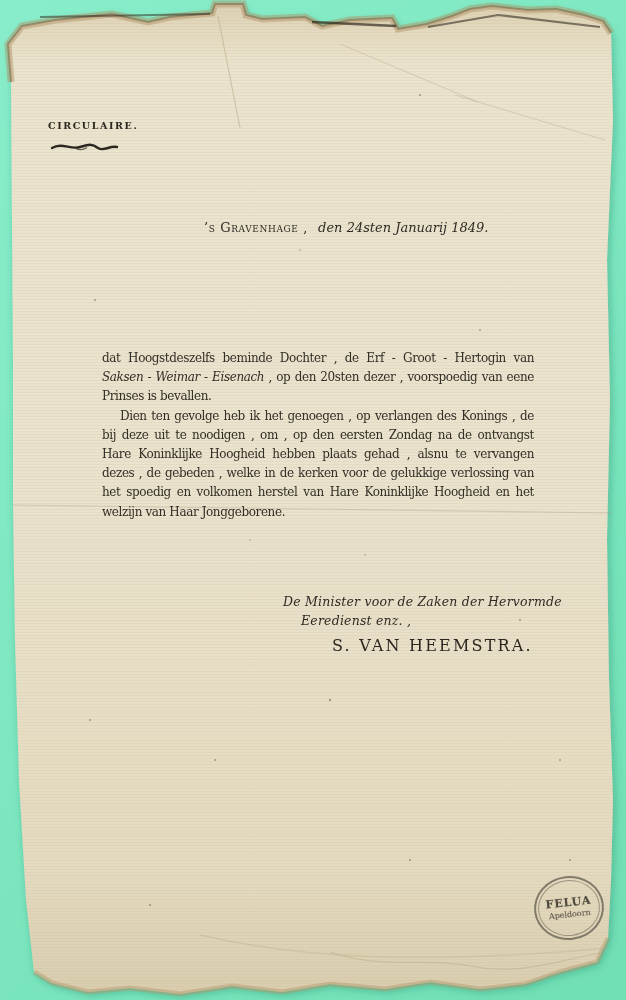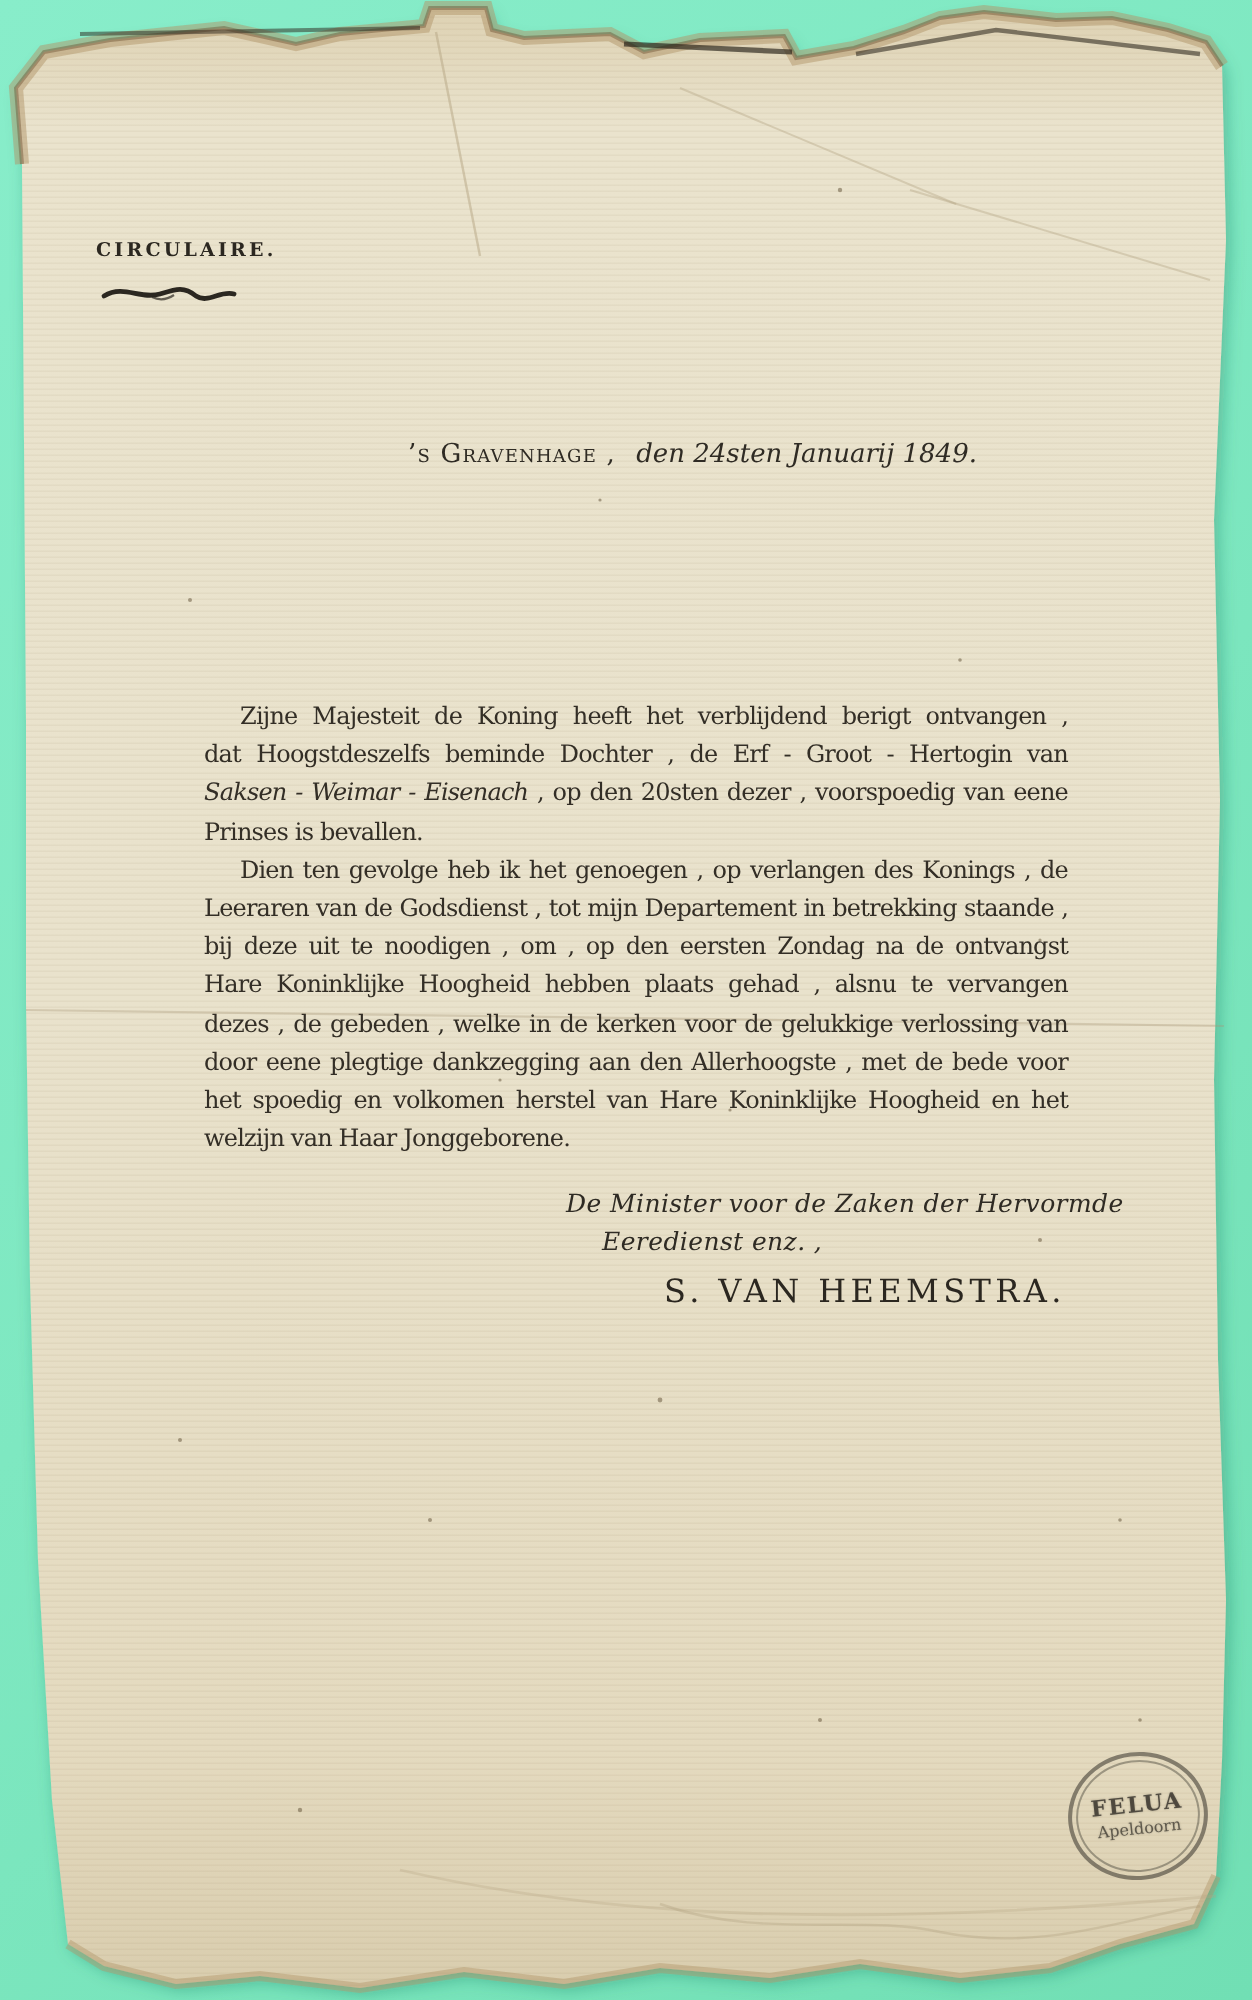--- a/index.html
+++ b/index.html
@@ -123,30 +123,27 @@
       <path d="M2,8 C12,2 20,10 30,7 C38,4.5 42,3 48,8 C54,12 60,5 67,7" fill="none" stroke="#2b2720" stroke-width="2.4" stroke-linecap="round"></path>
       <path d="M26,8.5 C30,10.5 34,9.5 37,7.5" fill="none" stroke="#2b2720" stroke-width="1.1" opacity="0.7"></path>
     </svg>
 
     <div class="dateline">
       <span class="place">’s Gravenhage&nbsp;,</span>
       <span class="date">den 24sten Januarij 1849.</span>
     </div>
 
     <div class="bodyblock">
-      <div class="bline indent">Zijne Majesteit de Koning heeft het verblijdend berigt ontvangen&nbsp;,</div>
       <div class="bline">dat Hoogstdeszelfs beminde Dochter&nbsp;, de Erf - Groot - Hertogin van</div>
       <div class="bline"><span class="it">Saksen - Weimar - Eisenach</span><span>&nbsp;, op den 20sten dezer&nbsp;, voorspoedig van eene</span></div>
       <div class="bline lastline">Prinses is bevallen.</div>
       <div class="bline indent">Dien ten gevolge heb ik het genoegen&nbsp;, op verlangen des Konings&nbsp;, de</div>
-      <div class="bline">Leeraren van de Godsdienst&nbsp;, tot mijn Departement in betrekking staande&nbsp;,</div>
       <div class="bline">bij deze uit te noodigen&nbsp;, om&nbsp;, op den eersten Zondag na de ontvangst</div>
       <div class="bline">Hare Koninklijke Hoogheid hebben plaats gehad&nbsp;, alsnu te vervangen</div>
       <div class="bline">dezes&nbsp;, de gebeden&nbsp;, welke in de kerken voor de gelukkige verlossing van</div>
-      <div class="bline">door eene plegtige dankzegging aan den Allerhoogste&nbsp;, met de bede voor</div>
       <div class="bline">het spoedig en volkomen herstel van Hare Koninklijke Hoogheid en het</div>
       <div class="bline lastline">welzijn van Haar Jonggeborene.</div>
     </div>
 
     <div class="sig1">De Minister voor de Zaken der Hervormde</div>
     <div class="sig2">Eeredienst enz.&nbsp;,</div>
     <div class="signame">S. VAN HEEMSTRA.</div>
 
     <div class="stamp">
       <div class="stamp-inner">

